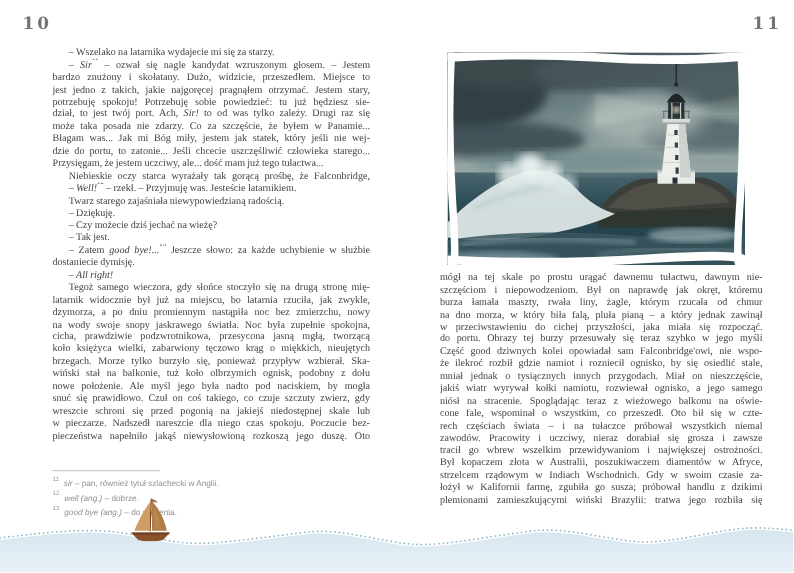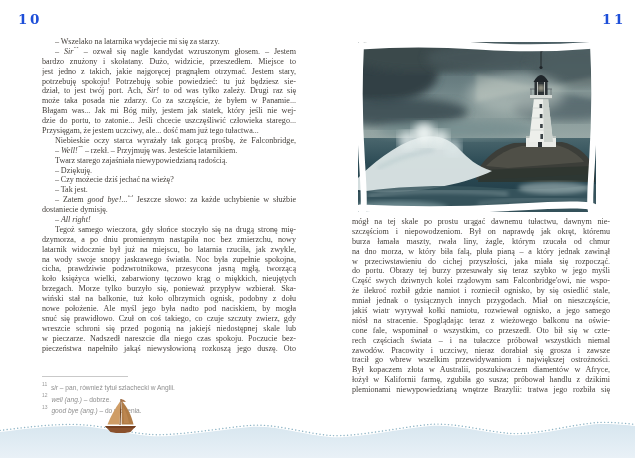--- a/index.html
+++ b/index.html
@@ -4,21 +4,21 @@
 <style>
   html,body{margin:0;padding:0;}
   body{
     width:635px;height:458px;position:relative;overflow:hidden;
     background:#ffffff;
     font-family:"Liberation Serif", serif;
   }
   .pagenum{
     position:absolute;
     font-family:"DejaVu Serif", serif;
-    font-weight:bold;font-size:13.5px;letter-spacing:2.5px;color:#1d4ed8;
+    font-weight:bold;font-size:13.5px;letter-spacing:2.5px;color:#737373;
   }
   .textblock{position:absolute;}
   .bline{
     font-size:8.1px;line-height:9.9px;height:9.9px;overflow:hidden;
     color:#46413c;
     text-align:justify;text-align-last:justify;
     word-spacing:-0.2px;
   }
   .bline.i{text-indent:13px;}
   .bline.e{text-align-last:left;}
@@ -60,22 +60,22 @@
       <div class="bline i">Niebieskie oczy starca wyrażały tak gorącą prośbę, że Falconbridge,</div>
       <div class="bline i e">– <i>Well!</i><sup>12</sup> – rzekł. – Przyjmuję was. Jesteście latarnikiem.</div>
       <div class="bline i e">Twarz starego zajaśniała niewypowiedzianą radością.</div>
       <div class="bline i e">– Dziękuję.</div>
       <div class="bline i e">– Czy możecie dziś jechać na wieżę?</div>
       <div class="bline i e">– Tak jest.</div>
       <div class="bline i">– Zatem <i>good bye!...</i><sup>13</sup> Jeszcze słowo: za każde uchybienie w służbie</div>
       <div class="bline e">dostaniecie dymisję.</div>
       <div class="bline i e">– <i>All right!</i></div>
       <div class="bline i">Tegoż samego wieczora, gdy słońce stoczyło się na drugą stronę mię-</div>
+      <div class="bline">latarnik widocznie był już na miejscu, bo latarnia rzuciła, jak zwykle,</div>
       <div class="bline">dzymorza, a po dniu promiennym nastąpiła noc bez zmierzchu, nowy</div>
-      <div class="bline">latarnik widocznie był już na miejscu, bo latarnia rzuciła, jak zwykle,</div>
       <div class="bline">na wody swoje snopy jaskrawego światła. Noc była zupełnie spokojna,</div>
       <div class="bline">cicha, prawdziwie podzwrotnikowa, przesycona jasną mgłą, tworzącą</div>
       <div class="bline">koło księżyca wielki, zabarwiony tęczowo krąg o miękkich, nieujętych</div>
       <div class="bline">brzegach. Morze tylko burzyło się, ponieważ przypływ wzbierał. Ska-</div>
       <div class="bline">wiński stał na balkonie, tuż koło olbrzymich ognisk, podobny z dołu</div>
       <div class="bline">nowe położenie. Ale myśl jego była nadto pod naciskiem, by mogła</div>
       <div class="bline">snuć się prawidłowo. Czuł on coś takiego, co czuje szczuty zwierz, gdy</div>
       <div class="bline">wreszcie schroni się przed pogonią na jakiejś niedostępnej skale lub</div>
       <div class="bline">w pieczarze. Nadszedł nareszcie dla niego czas spokoju. Poczucie bez-</div>
       <div class="bline">pieczeństwa napełniło jakąś niewysłowioną rozkoszą jego duszę. Oto</div>
@@ -192,32 +192,33 @@
   </div>
 
   <div class="textblock" style="left:352px;top:217px;width:258px;">
 
   <div class="bline">mógł na tej skale po prostu urągać dawnemu tułactwu, dawnym nie-</div>
       <div class="bline">szczęściom i niepowodzeniom. Był on naprawdę jak okręt, któremu</div>
       <div class="bline">burza łamała maszty, rwała liny, żagle, którym rzucała od chmur</div>
       <div class="bline">na dno morza, w który biła falą, pluła pianą – a który jednak zawinął</div>
       <div class="bline">w przeciwstawieniu do cichej przyszłości, jaka miała się rozpocząć.</div>
       <div class="bline">do portu. Obrazy tej burzy przesuwały się teraz szybko w jego myśli</div>
-      <div class="bline">Część swych dziwnych kolei rządowym sam Falconbridge'owi, nie wspo-</div>
+      <div class="bline">Część good dziwnych kolei opowiadał sam Falconbridge'owi, nie wspo-</div>
       <div class="bline">że ilekroć rozbił gdzie namiot i rozniecił ognisko, by się osiedlić stale,</div>
       <div class="bline">mniał jednak o tysiącznych innych przygodach. Miał on nieszczęście,</div>
       <div class="bline">jakiś wiatr wyrywał kołki namiotu, rozwiewał ognisko, a jego samego</div>
       <div class="bline">niósł na stracenie. Spoglądając teraz z wieżowego balkonu na oświe-</div>
       <div class="bline">cone fale, wspominał o wszystkim, co przeszedł. Oto bił się w czte-</div>
       <div class="bline">rech częściach świata – i na tułaczce próbował wszystkich niemal</div>
       <div class="bline">zawodów. Pracowity i uczciwy, nieraz dorabiał się grosza i zawsze</div>
       <div class="bline">tracił go wbrew wszelkim przewidywaniom i największej ostrożności.</div>
       <div class="bline">Był kopaczem złota w Australii, poszukiwaczem diamentów w Afryce,</div>
+      <div class="bline">strzelcem rządowym w Indiach Wschodnich. Gdy w swoim czasie za-</div>
       <div class="bline">łożył w Kalifornii farmę, zgubiła go susza; próbował handlu z dzikimi</div>
-      <div class="bline">plemionami niewypowiedzianą wnętrze Brazylii: tratwa jego rozbiła się</div>
+      <div class="bline">plemionami zamieszkującymi wiński Brazylii: tratwa jego rozbiła się</div>
     </div>
 </div>
 
 <svg class="sailboat" viewBox="0 0 38 36">
   <line x1="20" y1="2" x2="19" y2="28" stroke="#6e4423" stroke-width="1.1"></line>
   <path d="M20,2 Q23.5,2.5 25,5 Q22,4.5 20,5 Z" fill="#a9744a"></path>
   <path d="M19.4,4 C13.5,12 9.5,20 6.5,27.5 L18.6,27.5 Z" fill="#cf9d66"></path>
   <path d="M20.6,4 C26.5,10 30.5,18.5 32.5,27.5 L20.6,27.5 Z" fill="#b17c46"></path>
   <path d="M22,10 C25,14 27,20 28,26 L23,26 Z" fill="#c08a54" opacity="0.7"></path>
   <path d="M4,29 L35,29 L29.5,35 Q19.5,37.5 9.5,35 Z" fill="#8a512d"></path>

